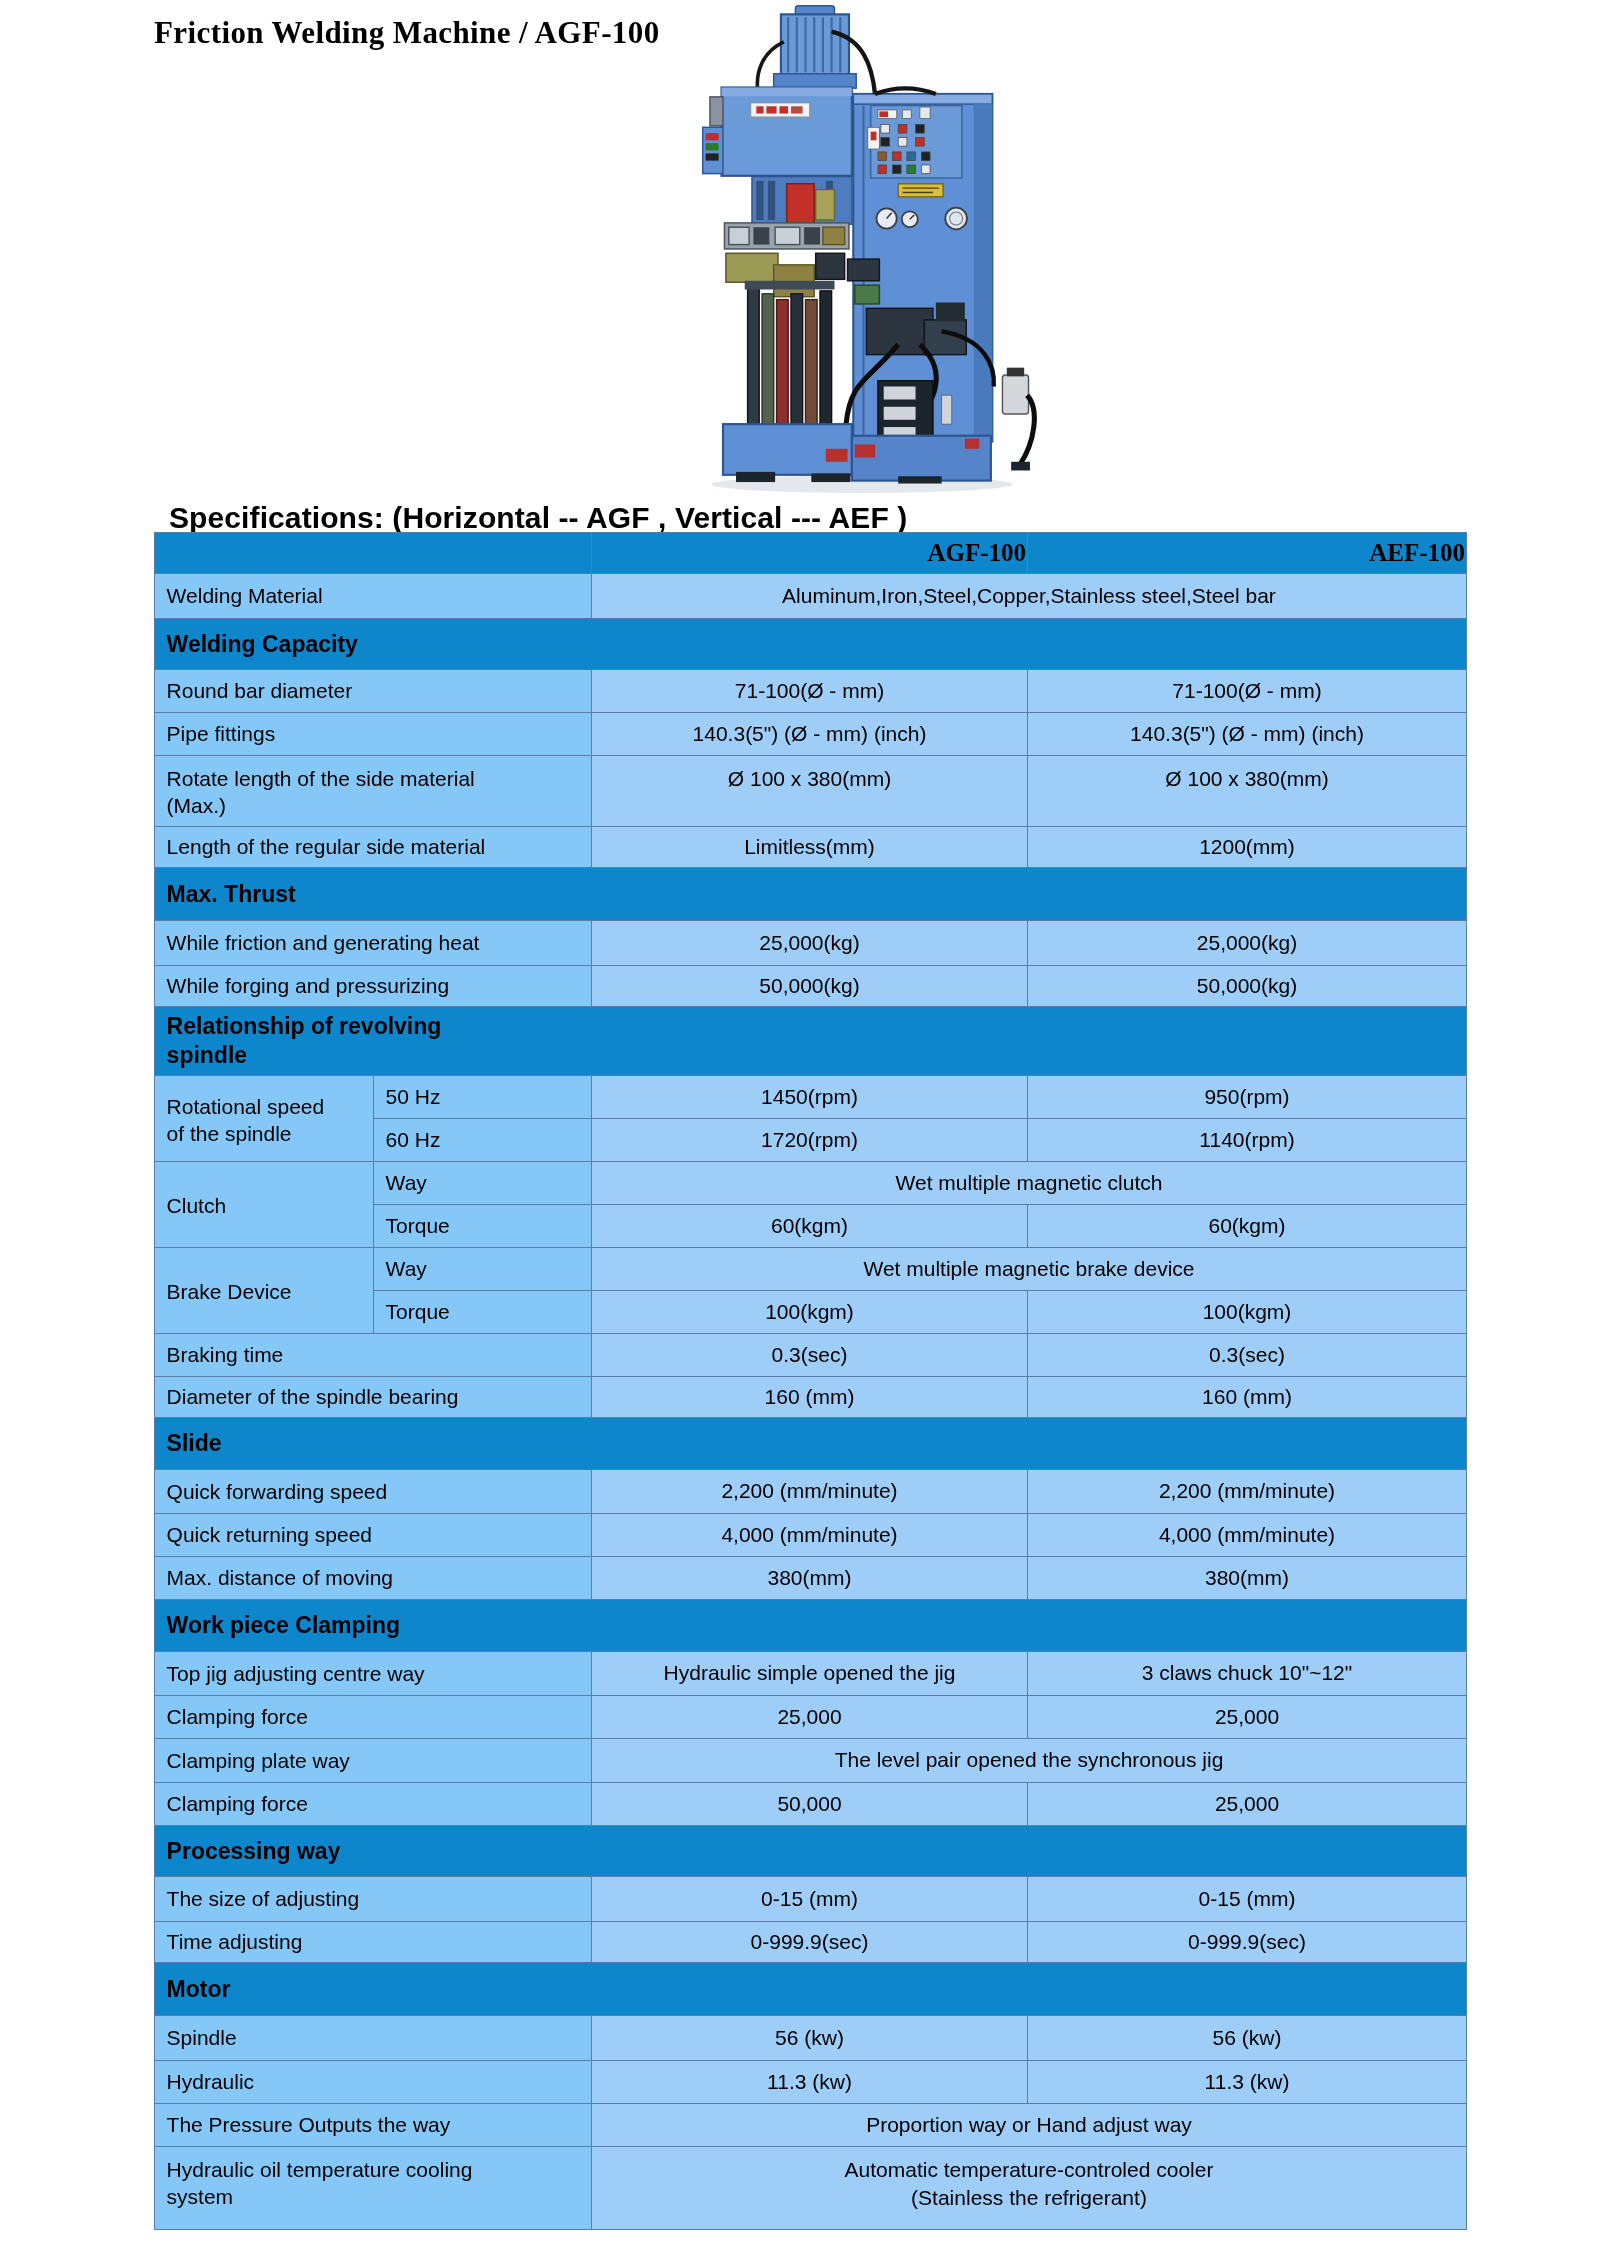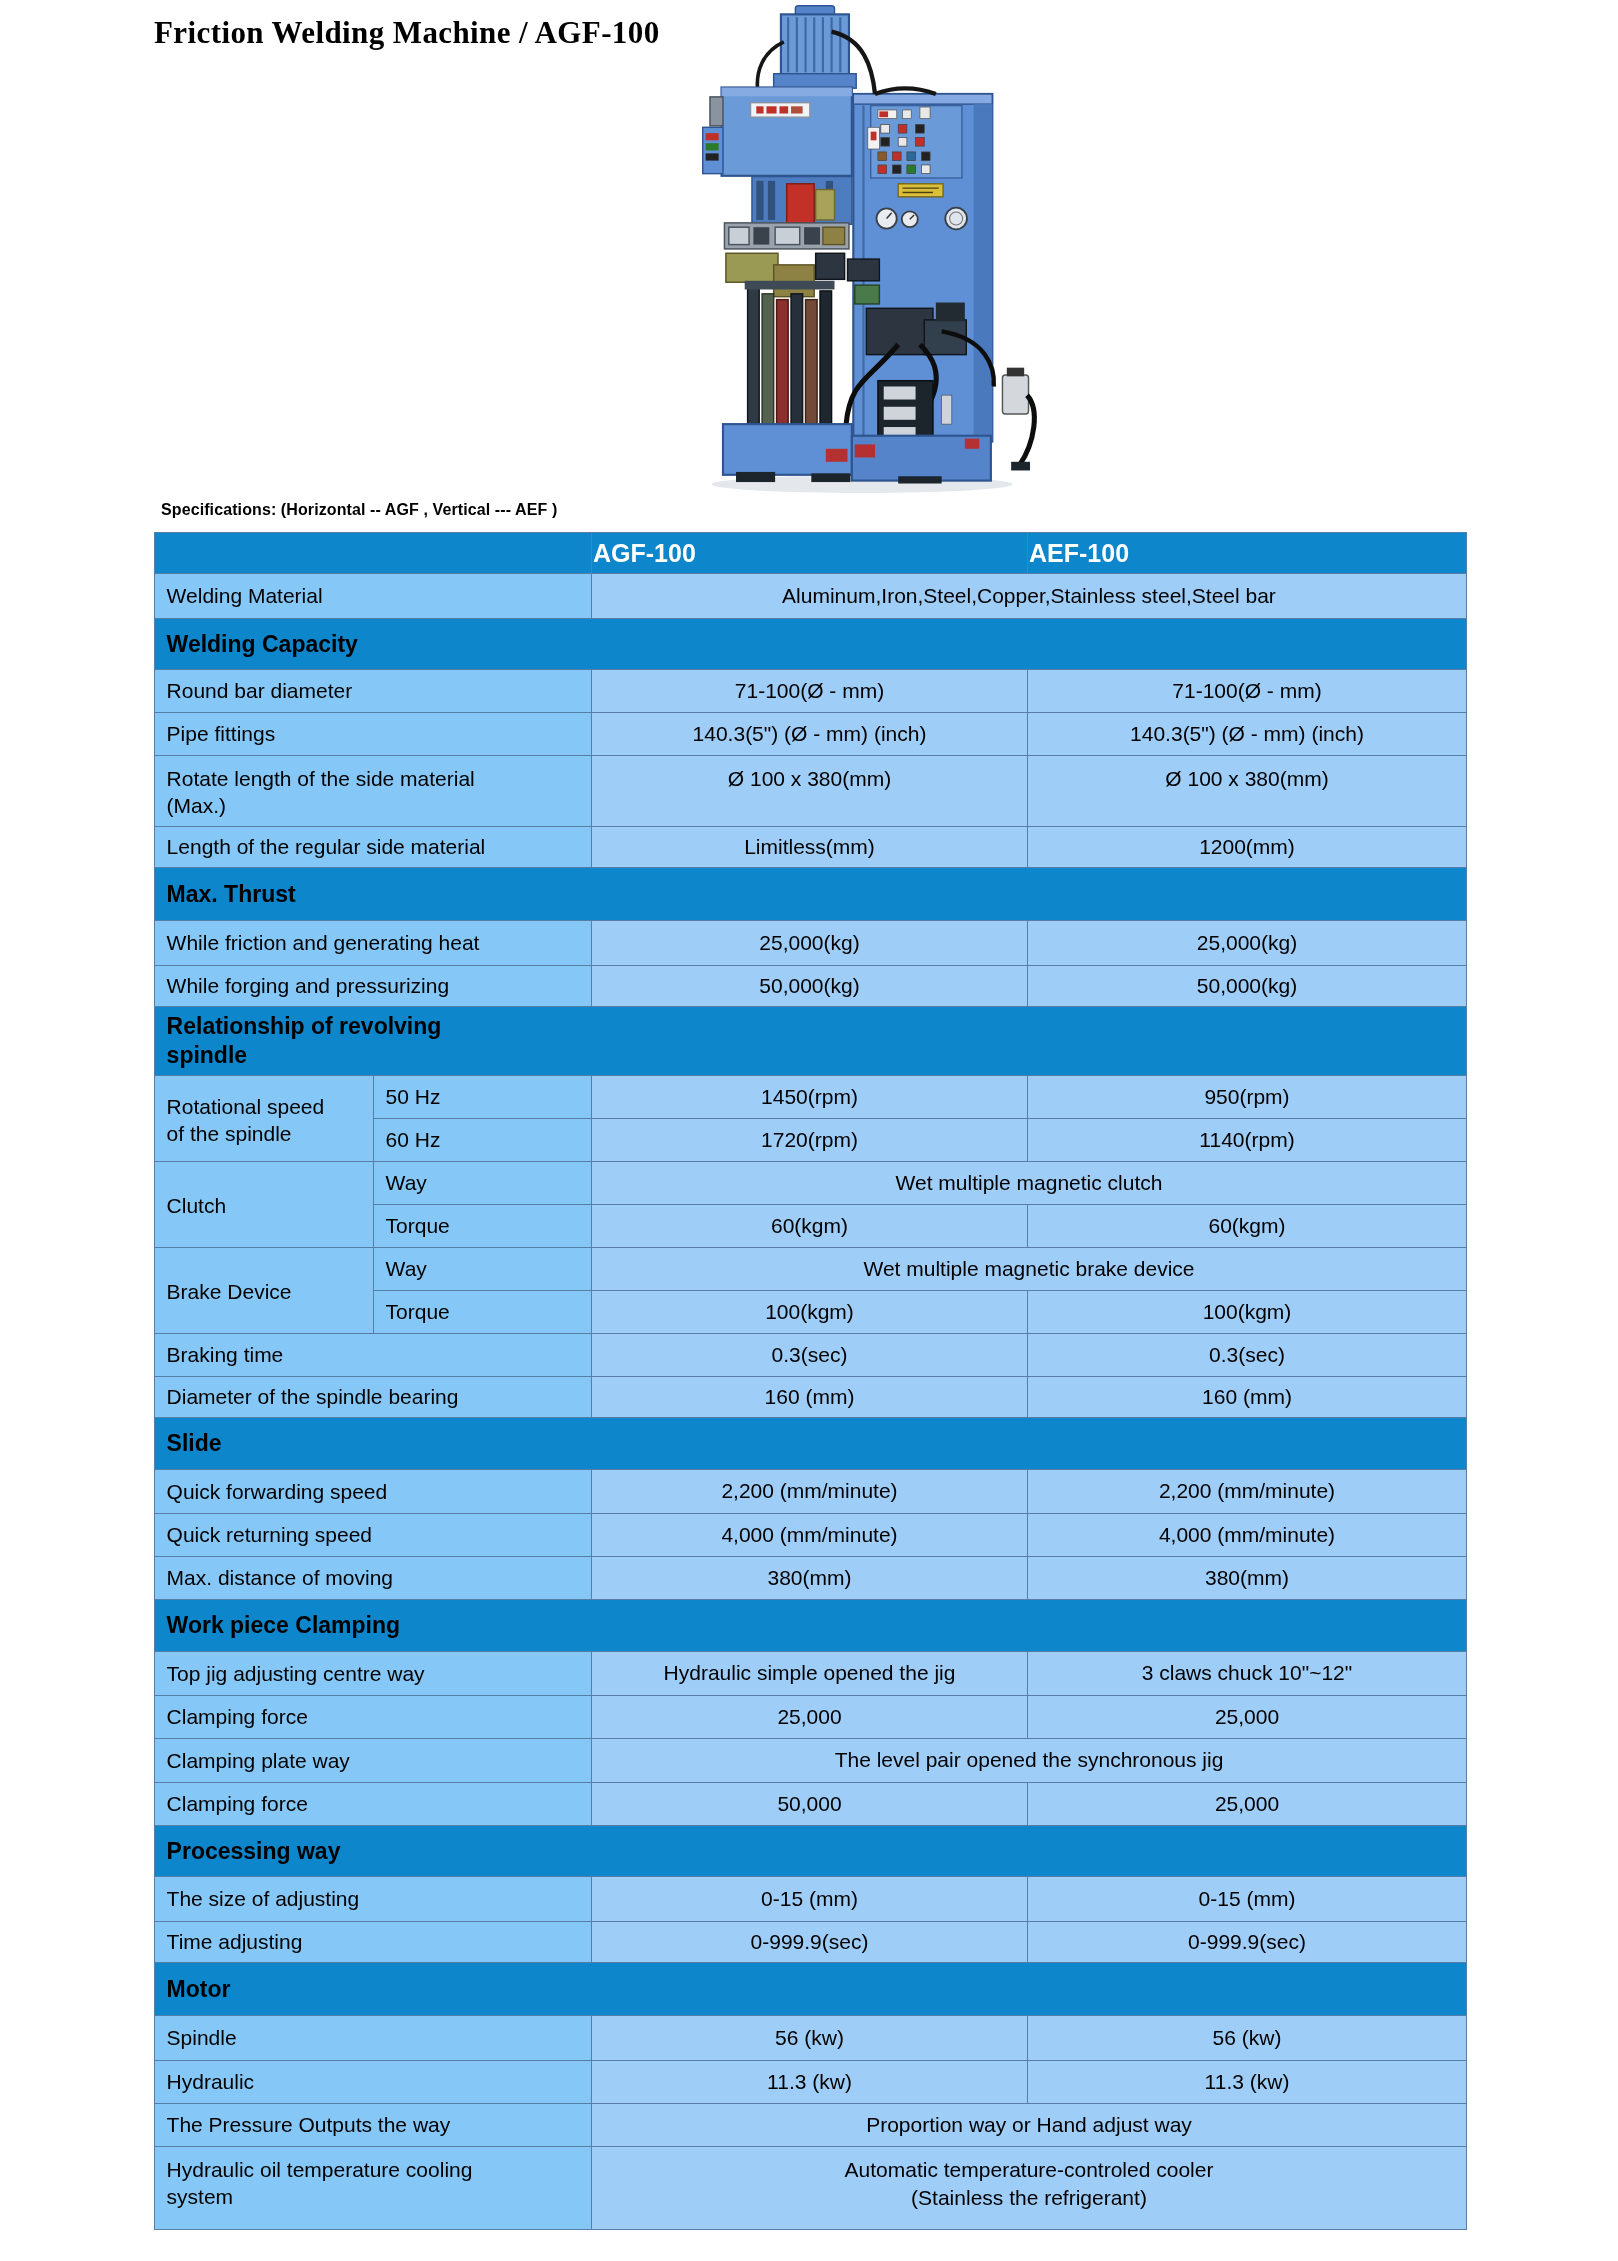--- a/index.html
+++ b/index.html
@@ -9,36 +9,36 @@
   }
   .page-title{
     position:absolute;left:154px;top:16px;margin:0;
     font-family:"Liberation Serif",serif;font-weight:bold;font-size:31px;line-height:1.1;
     letter-spacing:0.4px;
   }
   .machine-figure{
     position:absolute;left:681px;top:4.3px;width:362px;height:500px;margin:0;
   }
   .spec-line{
-    position:absolute;left:161px;top:501px;
-    font-size:16px;font-weight:bold;letter-spacing:0.1px;
+    position:absolute;left:169px;top:501px;
+    font-size:30px;font-weight:bold;letter-spacing:0.1px;
   }
   table.spec-table{
     position:absolute;left:154px;top:532px;width:1312px;
     border-collapse:collapse;table-layout:fixed;
   }
   .spec-table td,.spec-table th{
     border:1.4px solid #587da6;
     white-space:pre-line;overflow:hidden;
     vertical-align:middle;
   }
   .spec-table th.hdr{
     background:var(--hdr-blue);
-    font-family:Liberation Sans, sans-serif;font-weight:bold;font-size:25px;
-    text-align:left;color:#ffffff;
+    font-family:Liberation Serif, serif;font-weight:bold;font-size:25px;
+    text-align:right;color:#000000;
   }
   .section-cell{
     background:var(--hdr-blue);
     font-weight:bold;font-size:23px;text-align:left;
     padding:4.3px 11.6px;line-height:1.25;
   }
   .label-cell,.group-cell,.sub-cell{
     background:var(--label-blue);
     font-size:21px;text-align:left;padding:5.8px 11.6px;line-height:1.3;
   }

